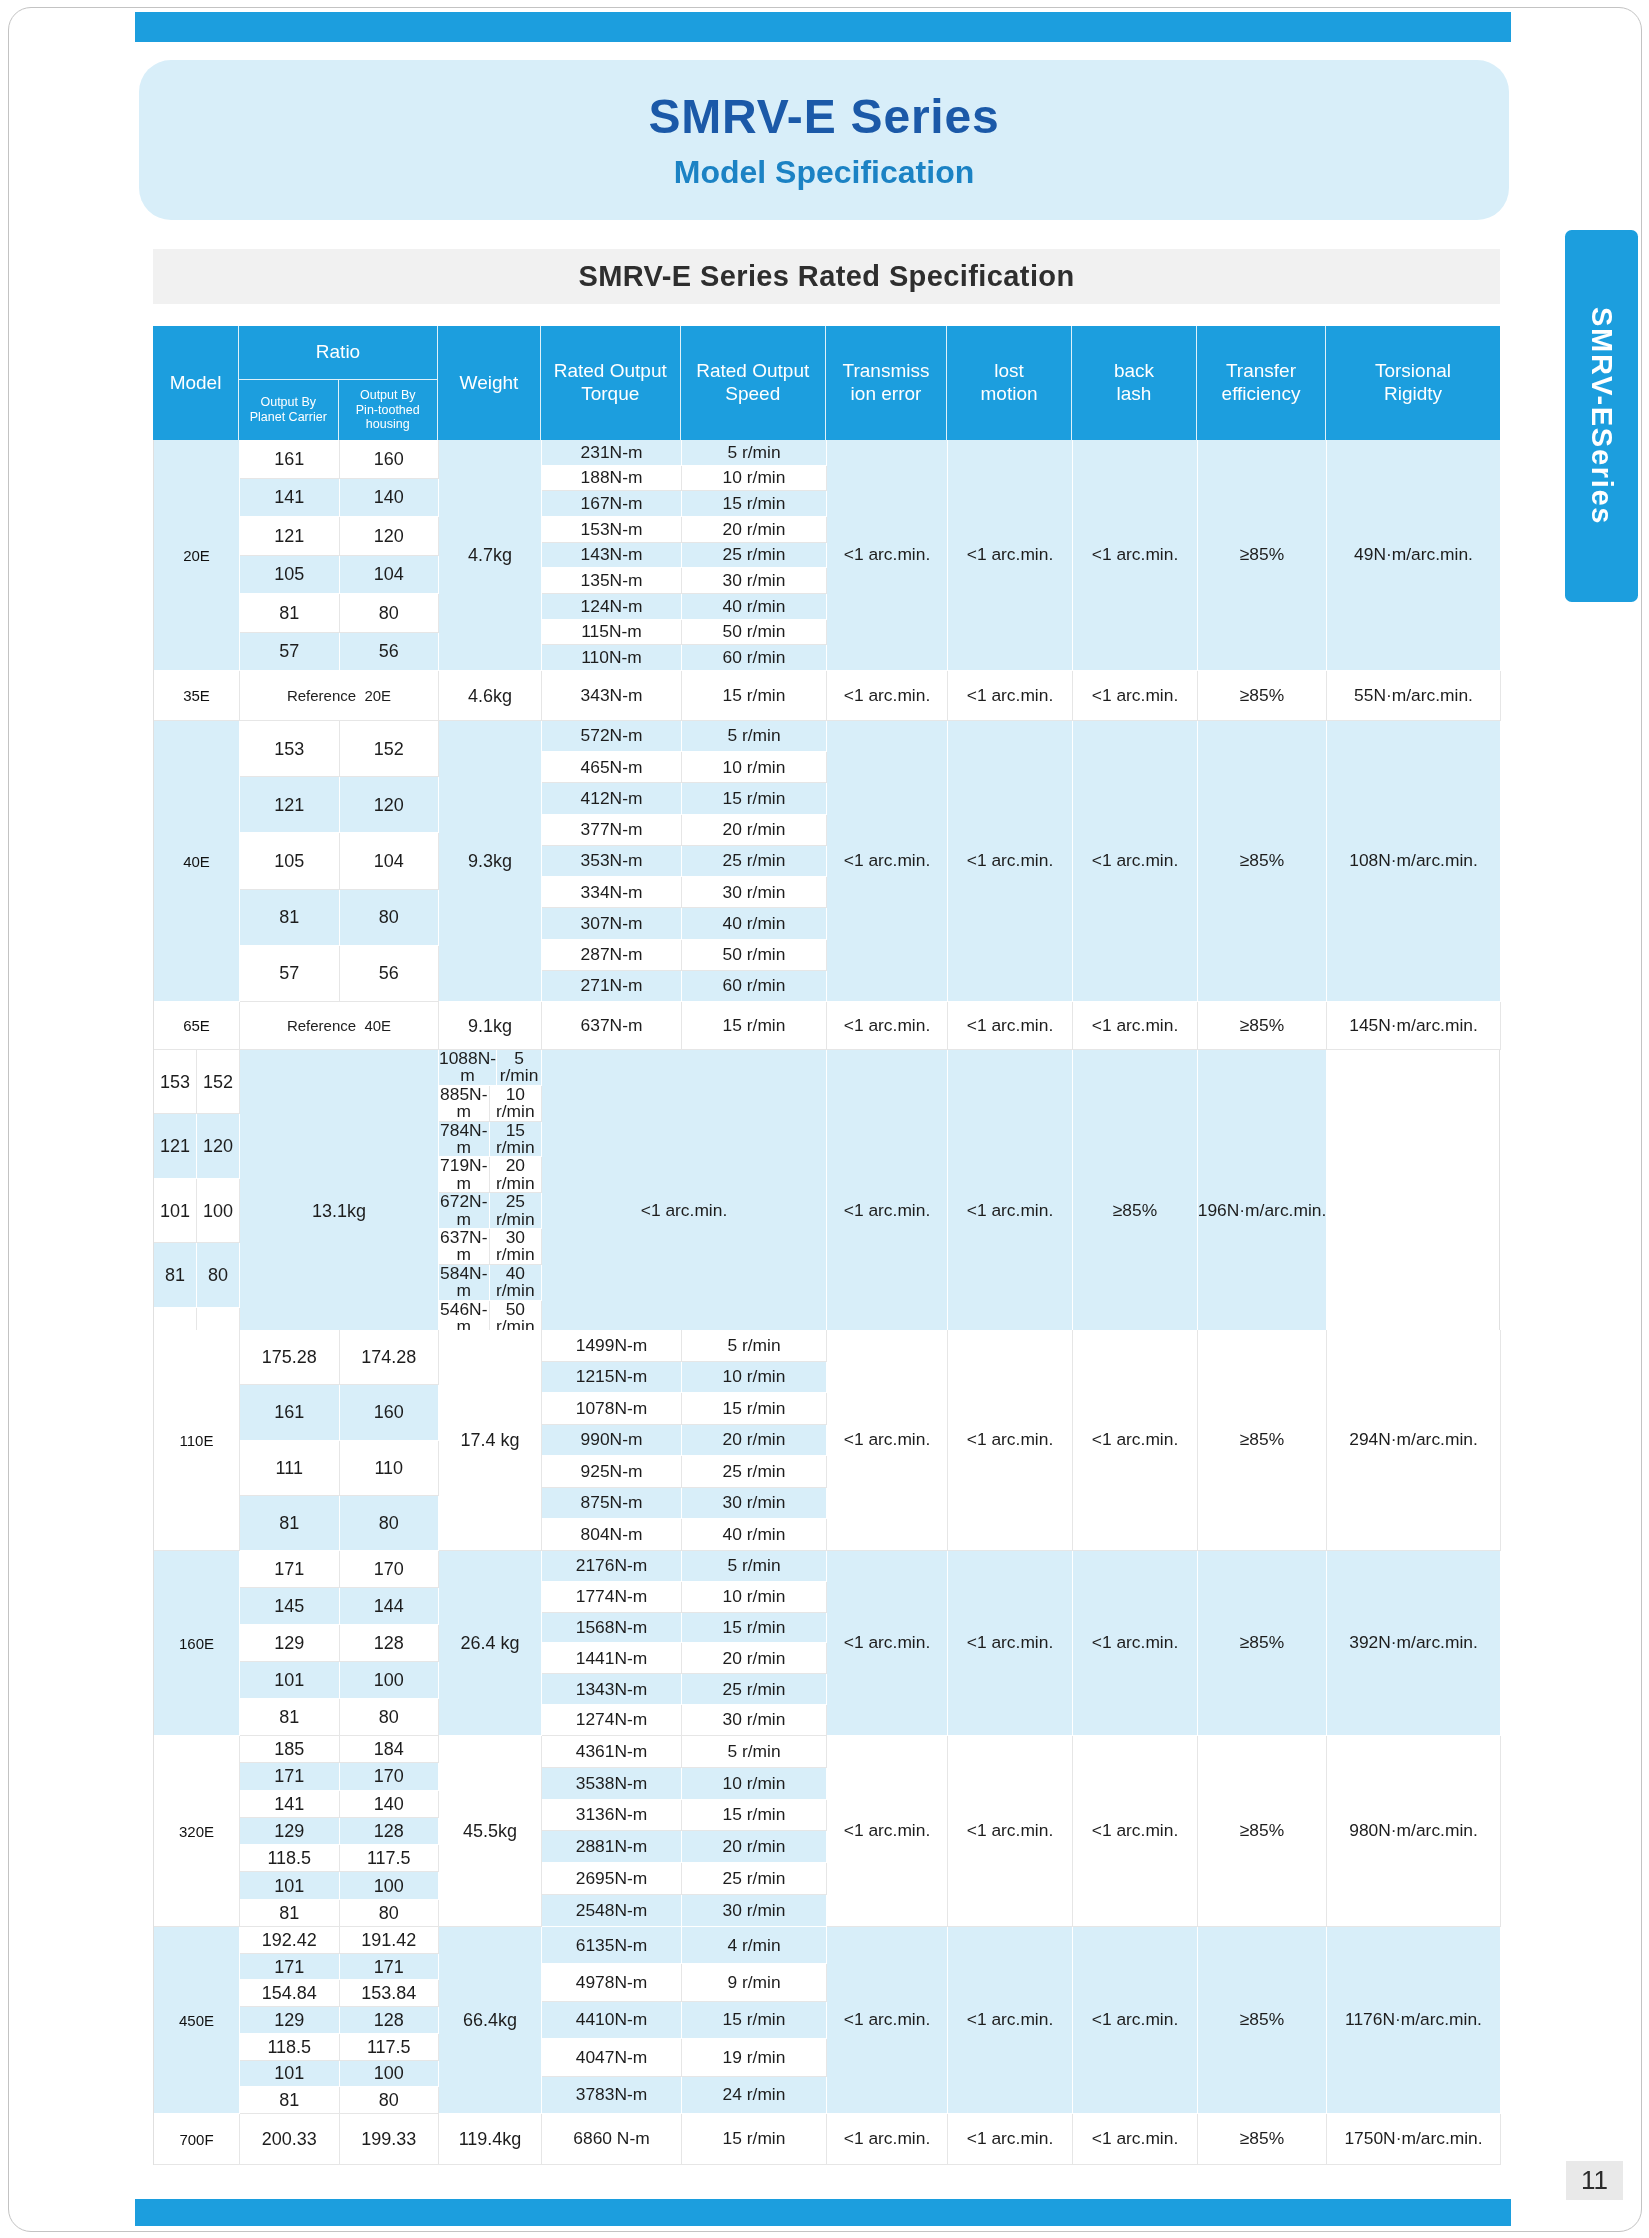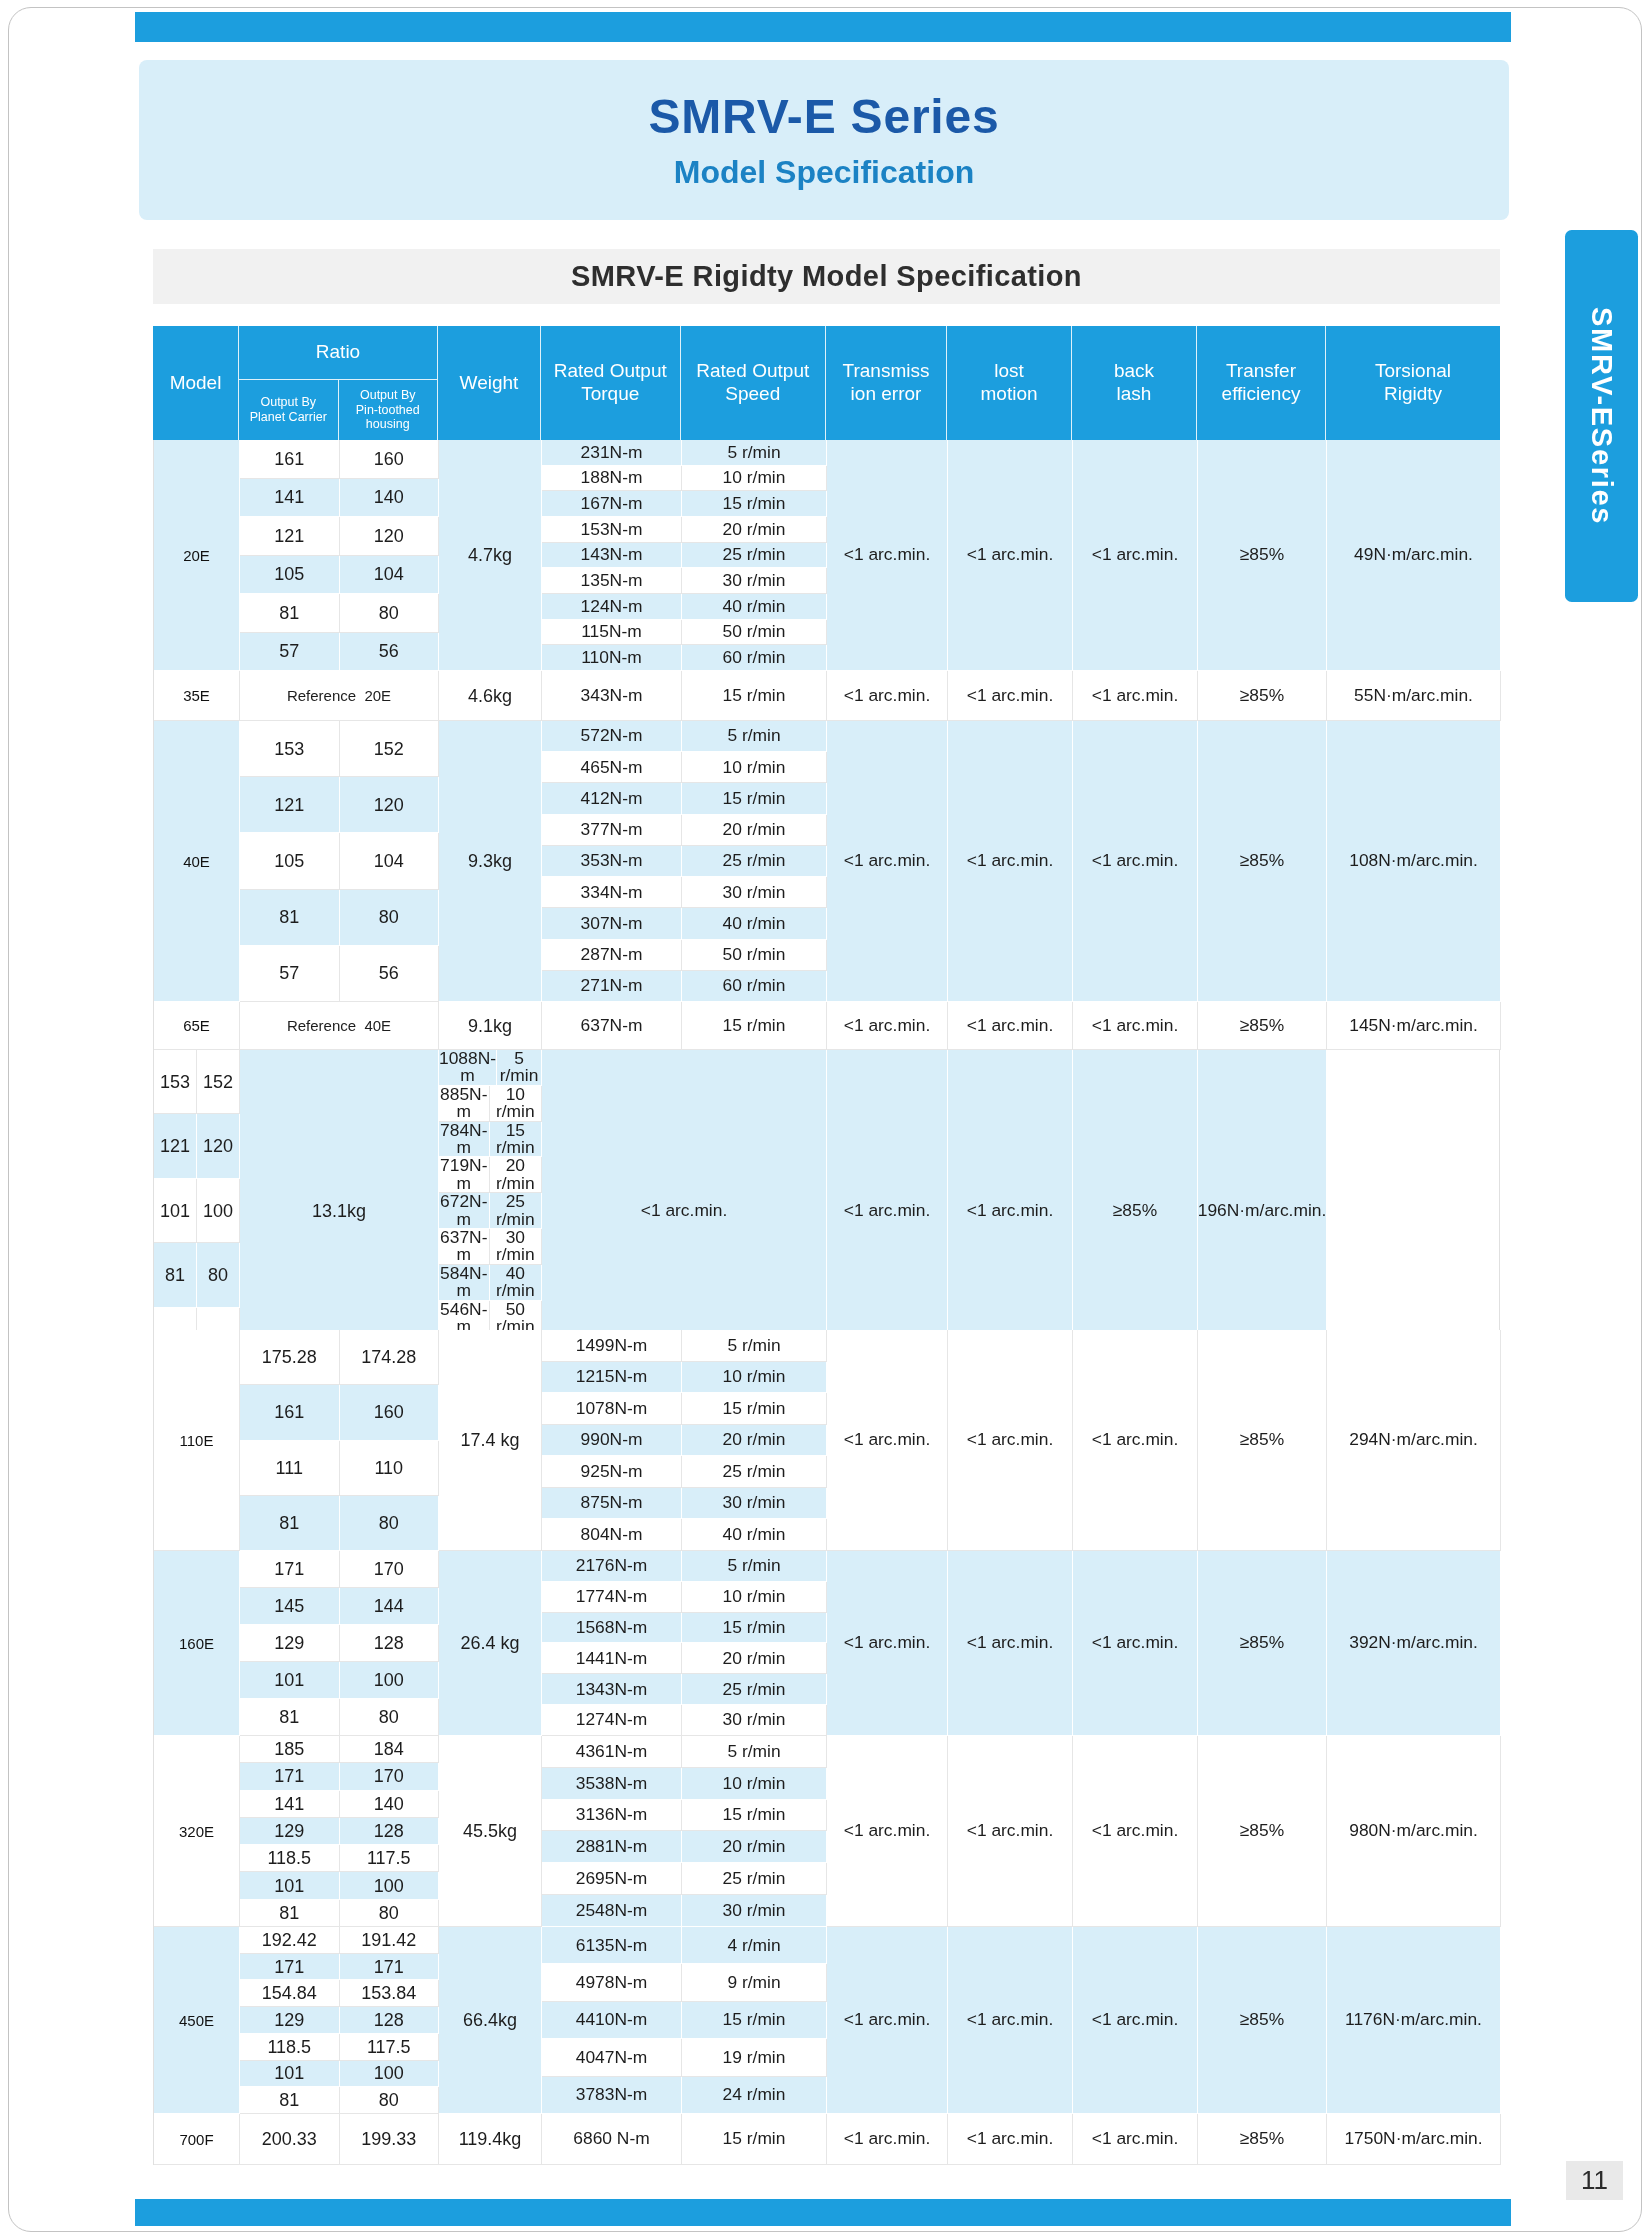--- a/index.html
+++ b/index.html
@@ -9,21 +9,21 @@
   }
   .page-border{
     position:absolute;left:8.3px;top:6.6px;right:8.3px;bottom:6.6px;
     border:1.7px solid #c3c3c3;border-radius:23px;pointer-events:none;
   }
   .top-bar{position:absolute;left:135px;top:11.6px;width:1376px;height:30px;background:#1c9ede;}
   .bottom-bar{position:absolute;left:135px;top:2199px;width:1376px;height:26.6px;background:#1c9ede;}
 
   .hero{
     position:absolute;left:139px;top:60px;width:1370px;height:160px;
-    background:#d8eef9;border-radius:8px;
+    background:#d8eef9;border-radius:32px;
     display:flex;flex-direction:column;align-items:center;justify-content:center;gap:10px;
   }
   .hero-title{font-size:48px;font-weight:700;color:#1b59a8;letter-spacing:0.8px;}
   .hero-sub{font-size:32px;font-weight:700;color:#1b82c4;}
 
   .section-bar{
     position:absolute;left:153px;top:249px;width:1347px;height:55px;background:#f1f1f1;
     display:flex;align-items:center;justify-content:center;
     font-size:29px;font-weight:700;color:#2e2e2e;letter-spacing:0.4px;
   }
@@ -94,21 +94,21 @@
 <div class="page">
   <div class="page-border"></div>
   <div class="top-bar"></div>
 
   <div class="hero">
     <div class="hero-title">SMRV-E Series</div>
     <div class="hero-sub">Model Specification</div>
   </div>
 
   <div class="section-bar">
-    <span>SMRV-E Rigidty Model Specification</span>
+    <span>SMRV-E Series Rated Specification</span>
   </div>
 
   <div class="side-tab">
     <span>SMRV-ESeries</span>
   </div>
 
   <div class="spec-table">
     <div class="thead">
       <div class="hcell">Model</div>
       <div class="ratio-h">

